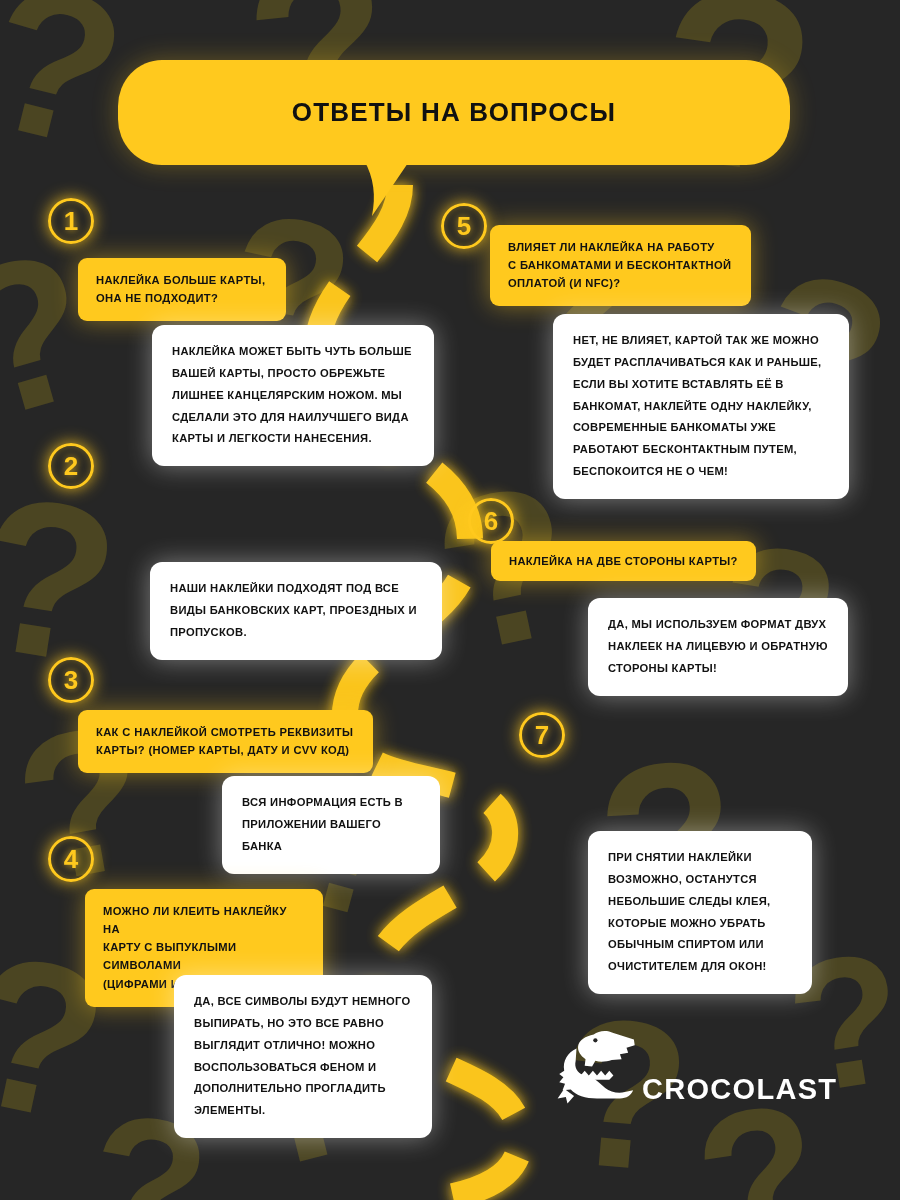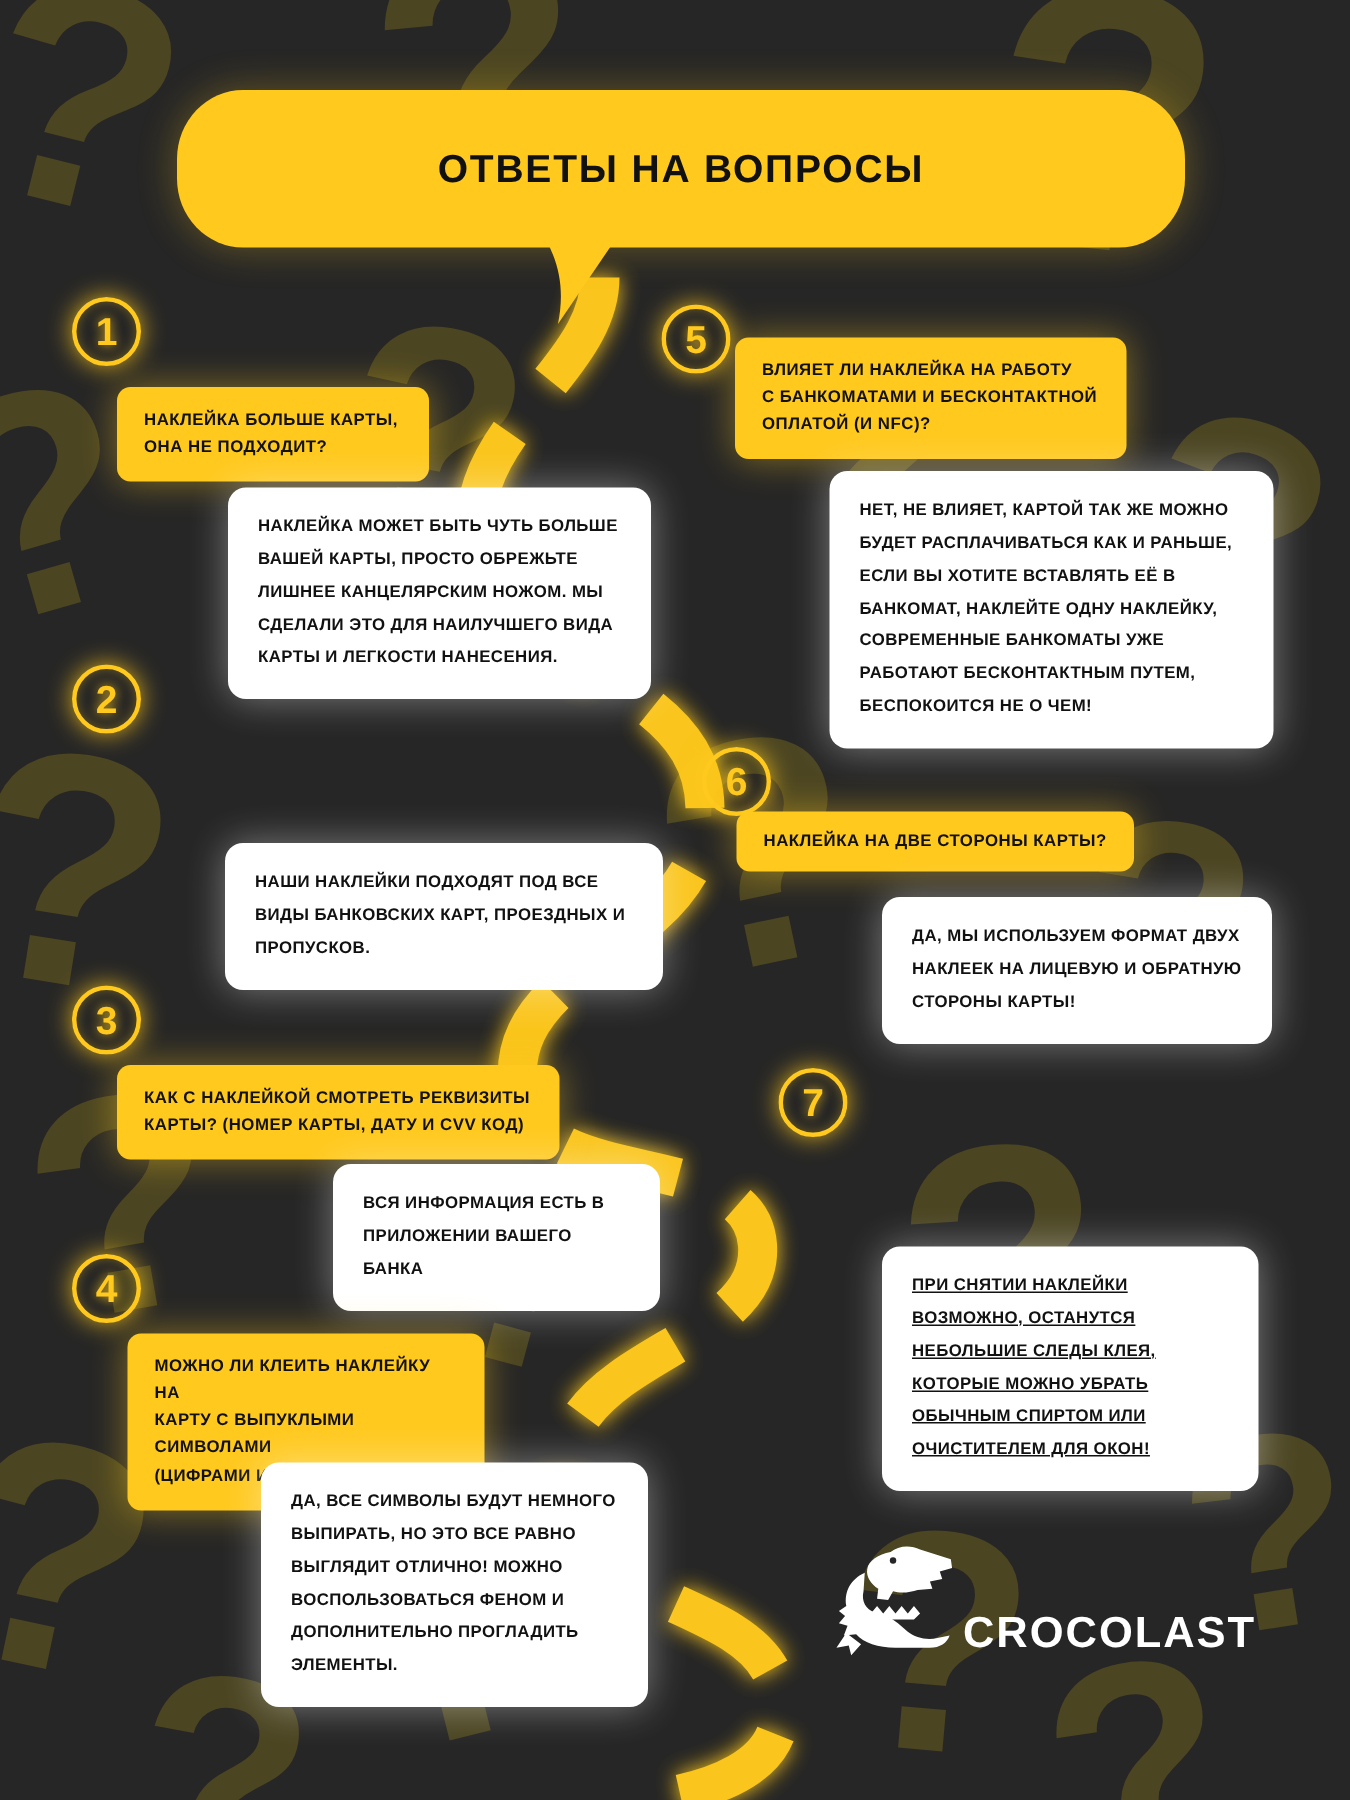--- a/index.html
+++ b/index.html
@@ -147,21 +147,21 @@
   <div class="qbox" style="left:490px;top:225px;width:261px;white-space:pre-line;">ВЛИЯЕТ ЛИ НАКЛЕЙКА НА РАБОТУ
 С БАНКОМАТАМИ И БЕСКОНТАКТНОЙ
 ОПЛАТОЙ (И NFC)?</div>
   <div class="abox" style="left:553px;top:314px;width:296px;">НЕТ, НЕ ВЛИЯЕТ, КАРТОЙ ТАК ЖЕ МОЖНО БУДЕТ РАСПЛАЧИВАТЬСЯ КАК И РАНЬШЕ, ЕСЛИ ВЫ ХОТИТЕ ВСТАВЛЯТЬ ЕЁ В БАНКОМАТ, НАКЛЕЙТЕ ОДНУ НАКЛЕЙКУ, СОВРЕМЕННЫЕ БАНКОМАТЫ УЖЕ РАБОТАЮТ БЕСКОНТАКТНЫМ ПУТЕМ, БЕСПОКОИТСЯ НЕ О ЧЕМ!</div>
 
   <div class="badge" style="left:468px;top:498px;">6</div>
   <div class="qbox" style="left:491px;top:541px;width:265px;padding-top:11px;padding-bottom:11px;white-space:pre-line;">НАКЛЕЙКА НА ДВЕ СТОРОНЫ КАРТЫ?</div>
   <div class="abox" style="left:588px;top:598px;width:260px;">ДА, МЫ ИСПОЛЬЗУЕМ ФОРМАТ ДВУХ НАКЛЕЕК НА ЛИЦЕВУЮ И ОБРАТНУЮ СТОРОНЫ КАРТЫ!</div>
 
   <div class="badge" style="left:519px;top:712px;">7</div>
-  <div class="abox" style="left:588px;top:831px;width:251px;text-decoration:underline;">ПРИ СНЯТИИ НАКЛЕЙКИ ВОЗМОЖНО, ОСТАНУТСЯ НЕБОЛЬШИЕ СЛЕДЫ КЛЕЯ, КОТОРЫЕ МОЖНО УБРАТЬ ОБЫЧНЫМ СПИРТОМ ИЛИ ОЧИСТИТЕЛЕМ ДЛЯ ОКОН!</div>
+  <div class="abox" style="left:588px;top:831px;width:224px;">ПРИ СНЯТИИ НАКЛЕЙКИ ВОЗМОЖНО, ОСТАНУТСЯ НЕБОЛЬШИЕ СЛЕДЫ КЛЕЯ, КОТОРЫЕ МОЖНО УБРАТЬ ОБЫЧНЫМ СПИРТОМ ИЛИ ОЧИСТИТЕЛЕМ ДЛЯ ОКОН!</div>
 
   <div class="logo">
     <svg class="logo-mark" viewBox="0 0 100 95">
       <path fill="#ffffff" d="M46 8 C52 3 62 2 70 6 L95 14 L96 21 L86 24 L88 30 L78 32 L80 38 L68 39
         C62 41 54 42 48 40 L44 47 L35 46 L36 38 C30 34 26 28 27 22 C28 15 36 10 46 8 Z"></path>
       <circle cx="48" cy="15" r="2.6" fill="#262626"></circle>
       <path fill="#ffffff" d="M25 25 C14 30 8 40 10 52 L4 56 L9 60 L4 66 L11 68 L8 76 L18 75
         C24 82 36 86 50 86 L78 86 C86 86 92 82 94 76 L84 78 C76 80 66 78 60 73
         L52 66 C46 61 40 58 33 57 C26 55 22 48 24 40 Z"></path>
       <path fill="#ffffff" d="M10 74 L2 86 L12 84 L14 92 L22 83 Z"></path>

